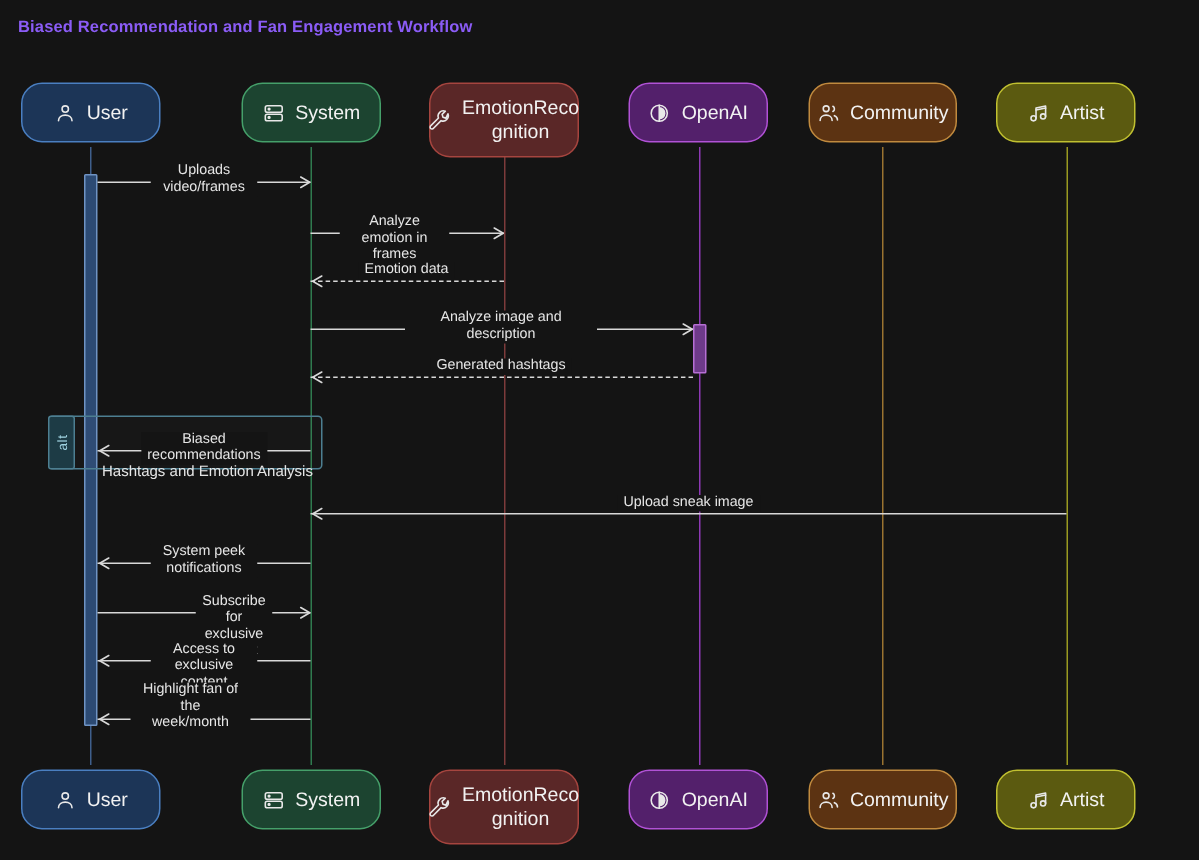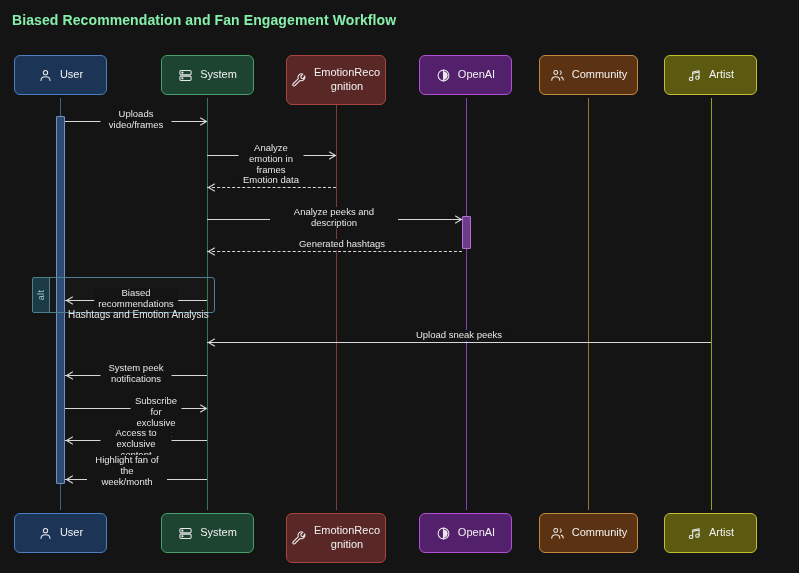--- a/index.html
+++ b/index.html
@@ -12,45 +12,45 @@
   }
   #canvas {
     position: relative;
     width: 799px; height: 573px;
     background: #141414;
   }
   
   #diagram-title {
     position: absolute;
     left: 12px; top: 12px;
-    font-size: 14px;
+    font-size: 11px;
     font-weight: bold;
-    color: #86efac;
+    color: #8b5cf6;
     letter-spacing: .1px;
     white-space: nowrap;
   }
   
   .lifeline {
     position: absolute;
     width: 1px;
     top: 98px;
     height: 412px;
   }
   
   .participant {
     position: absolute;
-    border-radius: 6px;
+    border-radius: 14px;
     border-width: 1px;
     border-style: solid;
     display: flex;
     align-items: center;
     justify-content: center;
     gap: 7px;
     color: #f2f2f2;
-    font-size: 11px;
+    font-size: 13px;
     padding: 0 5px;
     text-align: center;
     line-height: 1.25;
   }
   .participant .p-label { white-space: pre-line; }
   .participant .p-icon {
     flex: 0 0 auto;
     width: 15px; height: 15px;
     display: block;
   }
@@ -159,66 +159,66 @@
         </div>
         <div class="msg-text" style="left: 71px;">Uploads video/frames</div>
       </div>
       <div class="msg" style="left: 207px; top: 155px; width: 129px;">
         <div class="msg-line solid" style="width: 129px;"></div>
         <div class="arrowhead" style="left: 121px;">
           <svg width="9" height="9" viewBox="0 0 9 9">
             <path d="M1.5 1 L7.5 4.5 L1.5 8" fill="none" stroke="#d8d8d8" stroke-width="1.1" stroke-linecap="round" stroke-linejoin="round"></path>
           </svg>
         </div>
-        <div class="msg-text" style="left: 64px;">Analyze emotion in frames</div>
+        <div class="msg-text" style="left: 56px;">Analyze emotion in frames</div>
       </div>
       <div class="msg" style="left: 207px; top: 187px; width: 129px;">
         <div class="msg-line dashed" style="width: 129px;"></div>
         <div class="arrowhead" style="left: 0px;">
           <svg width="9" height="9" viewBox="0 0 9 9">
             <path d="M7.5 1 L1.5 4.5 L7.5 8" fill="none" stroke="#d8d8d8" stroke-width="1.1" stroke-linecap="round" stroke-linejoin="round"></path>
           </svg>
         </div>
         <div class="msg-text" style="left: 64px;">Emotion data</div>
       </div>
       <div class="msg" style="left: 207px; top: 219px; width: 255px;">
         <div class="msg-line solid" style="width: 255px;"></div>
         <div class="arrowhead" style="left: 247px;">
           <svg width="9" height="9" viewBox="0 0 9 9">
             <path d="M1.5 1 L7.5 4.5 L1.5 8" fill="none" stroke="#d8d8d8" stroke-width="1.1" stroke-linecap="round" stroke-linejoin="round"></path>
           </svg>
         </div>
-        <div class="msg-text" style="left: 127px;">Analyze peeks and description</div>
+        <div class="msg-text" style="left: 127px;">Analyze image and description</div>
       </div>
       <div class="msg" style="left: 207px; top: 251px; width: 255px;">
         <div class="msg-line dashed" style="width: 255px;"></div>
         <div class="arrowhead" style="left: 0px;">
           <svg width="9" height="9" viewBox="0 0 9 9">
             <path d="M7.5 1 L1.5 4.5 L7.5 8" fill="none" stroke="#d8d8d8" stroke-width="1.1" stroke-linecap="round" stroke-linejoin="round"></path>
           </svg>
         </div>
-        <div class="msg-text" style="left: 127px; margin-left: 8px;">Generated hashtags</div>
+        <div class="msg-text" style="left: 127px;">Generated hashtags</div>
       </div>
       <div class="msg" style="left: 65px; top: 300px; width: 142px;">
         <div class="msg-line solid" style="width: 142px;"></div>
         <div class="arrowhead" style="left: 0px;">
           <svg width="9" height="9" viewBox="0 0 9 9">
             <path d="M7.5 1 L1.5 4.5 L7.5 8" fill="none" stroke="#d8d8d8" stroke-width="1.1" stroke-linecap="round" stroke-linejoin="round"></path>
           </svg>
         </div>
         <div class="msg-text" style="left: 71px;">Biased recommendations</div>
       </div>
       <div class="msg" style="left: 207px; top: 342px; width: 504px;">
         <div class="msg-line solid" style="width: 504px;"></div>
         <div class="arrowhead" style="left: 0px;">
           <svg width="9" height="9" viewBox="0 0 9 9">
             <path d="M7.5 1 L1.5 4.5 L7.5 8" fill="none" stroke="#d8d8d8" stroke-width="1.1" stroke-linecap="round" stroke-linejoin="round"></path>
           </svg>
         </div>
-        <div class="msg-text" style="left: 252px;">Upload sneak peeks</div>
+        <div class="msg-text" style="left: 252px;">Upload sneak image</div>
       </div>
       <div class="msg" style="left: 65px; top: 375px; width: 142px;">
         <div class="msg-line solid" style="width: 142px;"></div>
         <div class="arrowhead" style="left: 0px;">
           <svg width="9" height="9" viewBox="0 0 9 9">
             <path d="M7.5 1 L1.5 4.5 L7.5 8" fill="none" stroke="#d8d8d8" stroke-width="1.1" stroke-linecap="round" stroke-linejoin="round"></path>
           </svg>
         </div>
         <div class="msg-text" style="left: 71px;">System peek notifications</div>
       </div>

